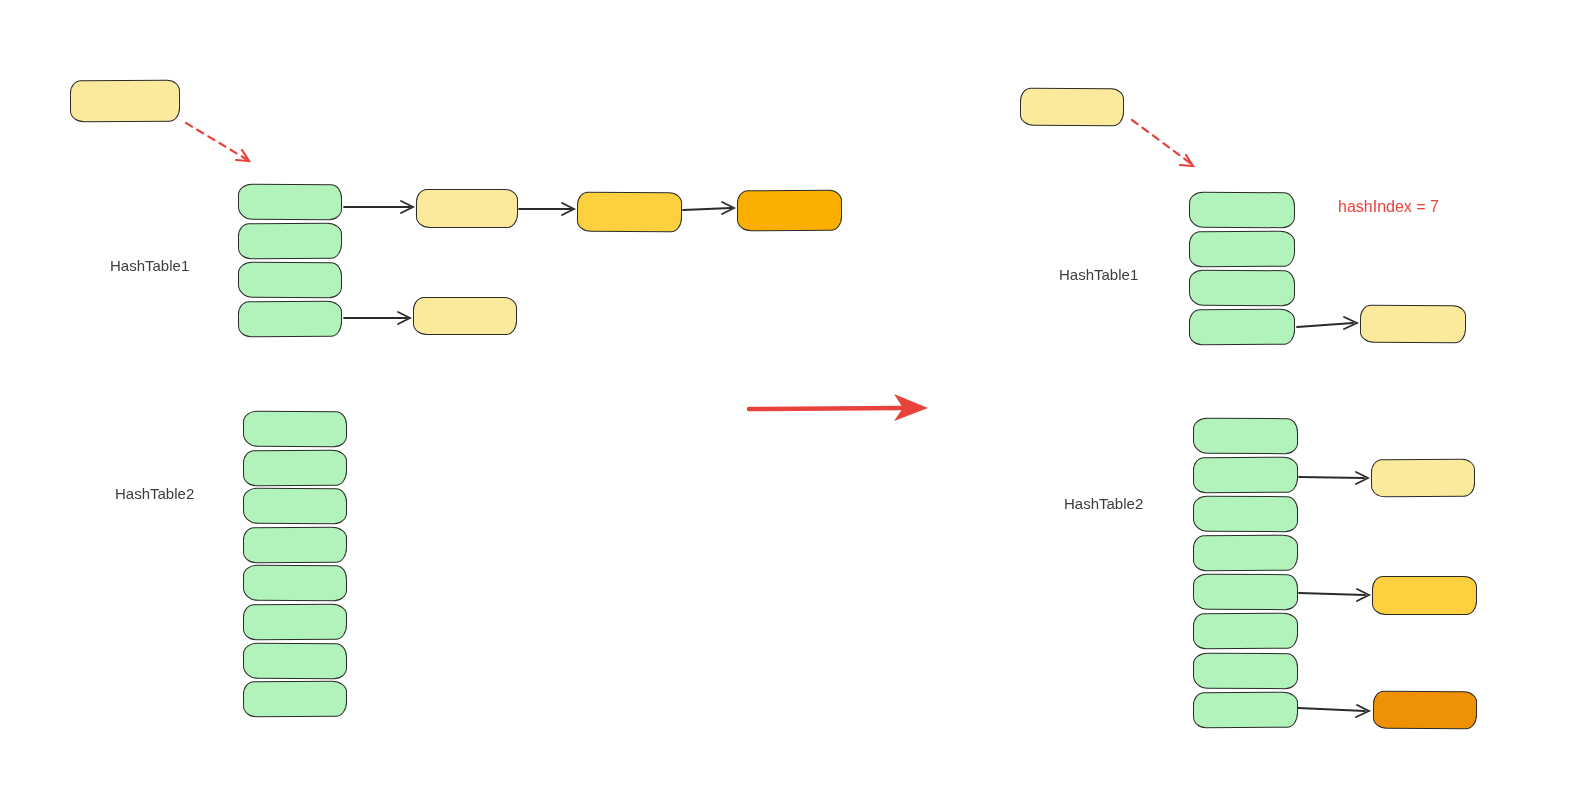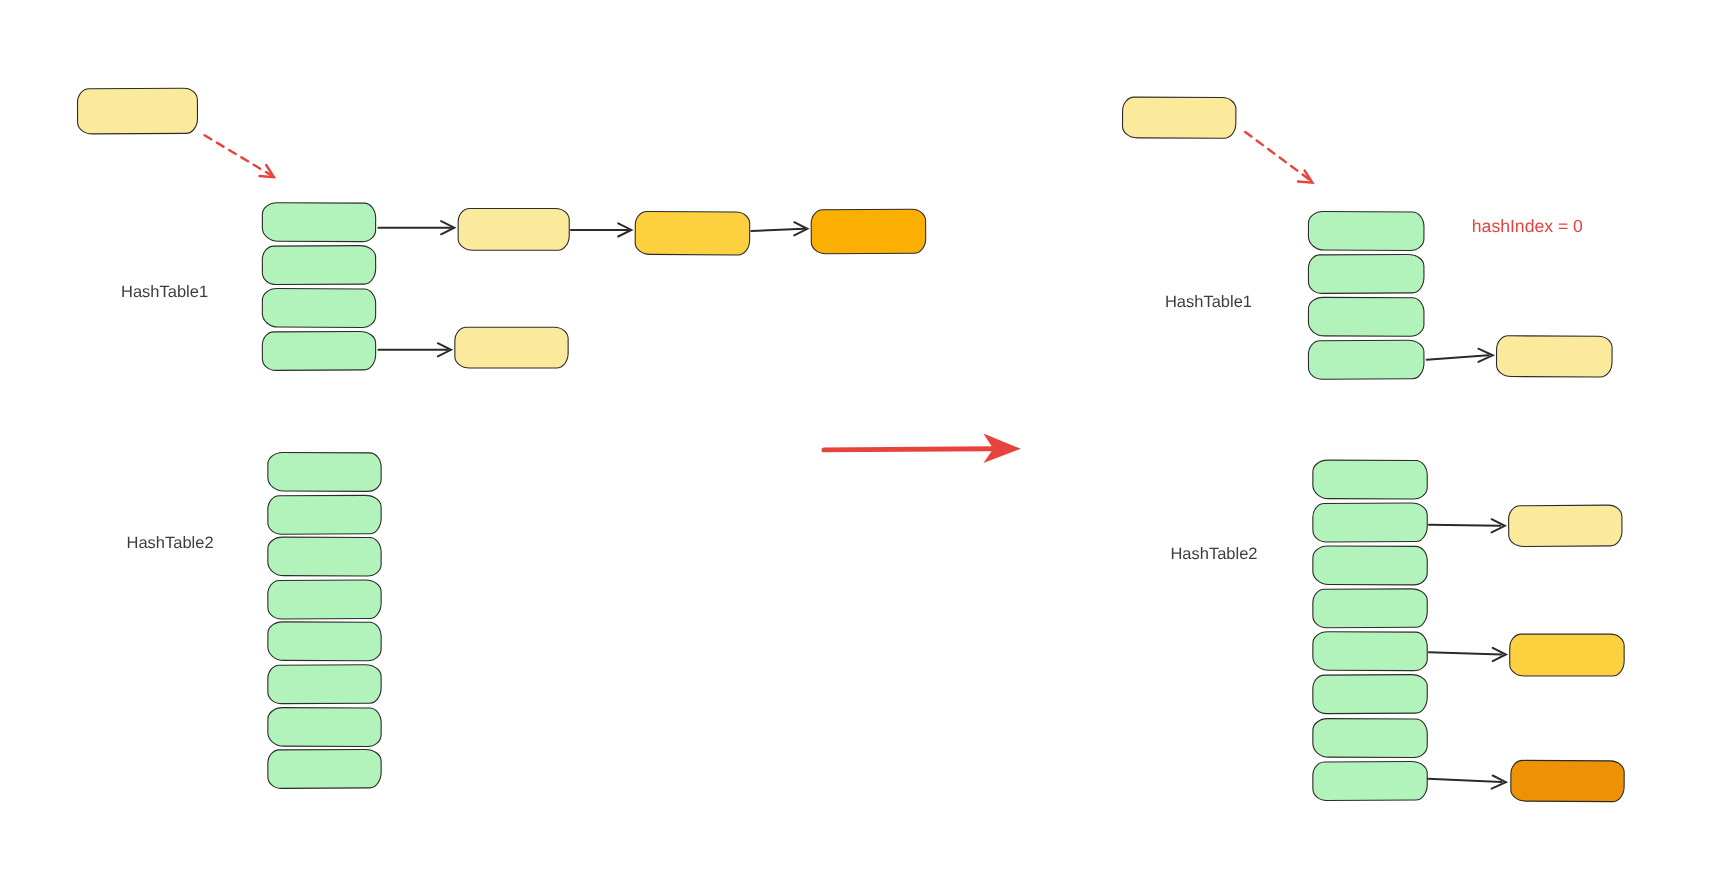--- a/index.html
+++ b/index.html
@@ -115,21 +115,21 @@
       <div class="bucket"></div>
       <div class="bucket"></div>
       <div class="bucket"></div>
       <div class="bucket"></div>
       <div class="bucket"></div>
       <div class="bucket"></div>
     </div>
 
   <div class="box entry-r" style="background: rgb(252, 234, 156);"></div>
 
-  <div class="annotation">hashIndex = 0</div>
+  <div class="annotation">hashIndex = 7</div>
 
   <div class="label lbl-ht1-r">HashTable1</div>
   <div class="stack ht1-r">
       <div class="bucket"></div>
       <div class="bucket"></div>
       <div class="bucket"></div>
       <div class="bucket"></div>
     </div>
   <div class="box n-r-ht1" style="background: rgb(252, 234, 156);"></div>
 

